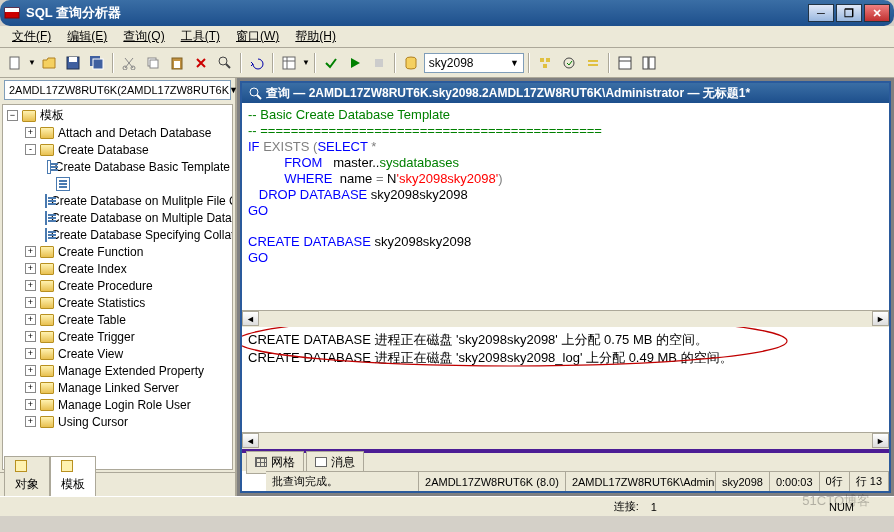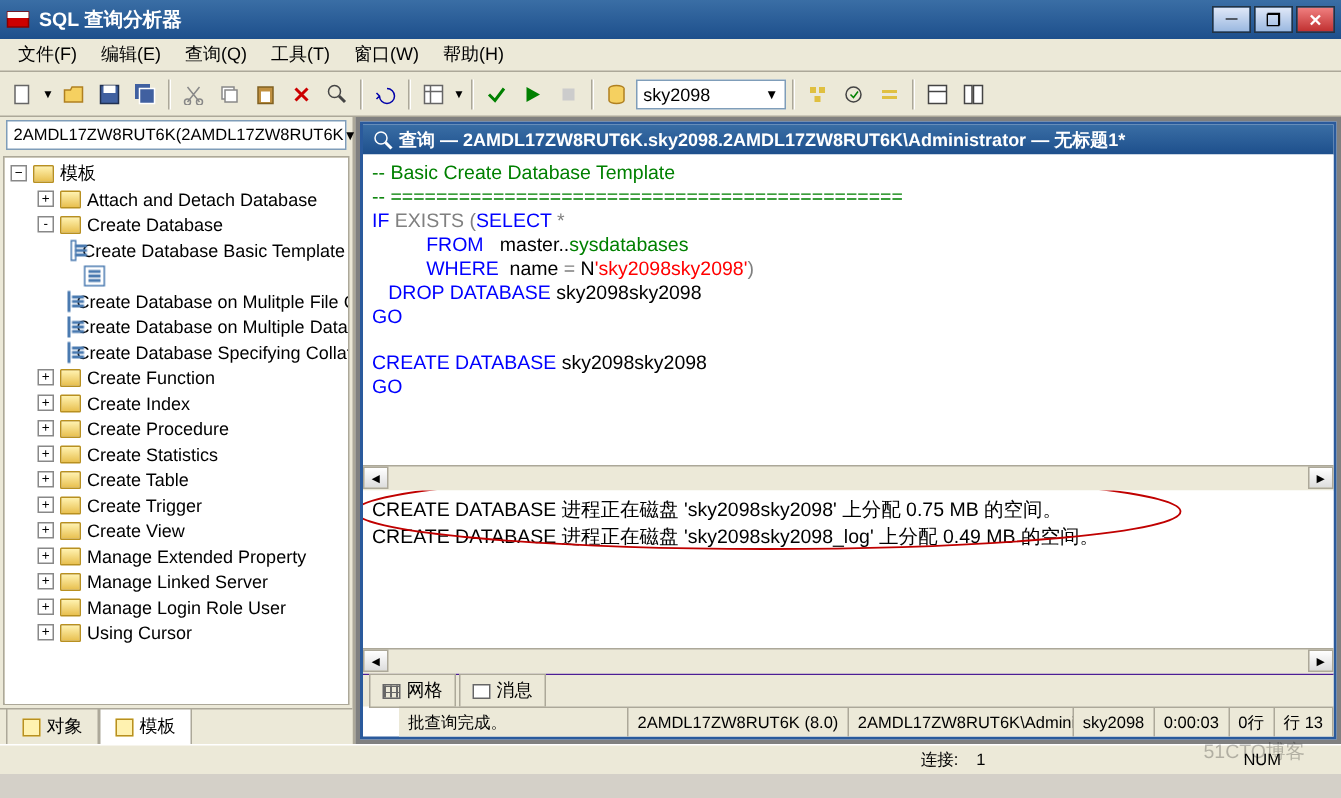--- a/index.html
+++ b/index.html
@@ -1,29 +1,29 @@
 <!DOCTYPE html>
 <html><head>
 <meta charset="utf-8">
 <style>
 * { box-sizing: border-box; margin: 0; padding: 0; font-family: "Microsoft YaHei", SimSun, Arial, sans-serif; }
 body { width: 894px; height: 532px; background: #d4d0c8; font-size: 12px; overflow: hidden; }
 
 
-.titlebar { height: 26px; background: linear-gradient(to bottom, #3a6ea5, #1d4f8c); display: flex; align-items: center; padding: 0 4px; color: #fff; }
+.titlebar { height: 26px; background: linear-gradient(to bottom, #3a6ea5, #1d4f8c); display: flex; align-items: center; padding: 0 4px; color: #fff; border-radius: 10px; }
 .titlebar .icon { width: 16px; height: 16px; margin-right: 6px; }
 .titlebar .title { flex: 1; font-weight: bold; font-size: 13px; }
 .winbtns { display: flex; gap: 2px; }
 .winbtn { width: 26px; height: 18px; border: 1px solid #234; display: flex; align-items: center; justify-content: center; font-size: 11px; font-weight: bold; cursor: pointer; }
 .winbtn.min, .winbtn.max { background: linear-gradient(to bottom, #e0e8f8, #9ab8e0); color: #000; }
 .winbtn.close { background: linear-gradient(to bottom, #f08080, #c03030); color: #fff; }
 
 
 .menubar { height: 22px; background: #ece9d8; border-bottom: 1px solid #aca899; display: flex; align-items: center; padding: 0 4px; }
-.menuitem { padding: 2px 8px; cursor: pointer; }
+.menuitem { padding: 2px 8px; cursor: pointer; text-decoration: underline; }
 
 
 .toolbar { height: 30px; background: #ece9d8; border-bottom: 1px solid #aca899; display: flex; align-items: center; padding: 2px 4px; gap: 2px; }
 .tbbtn { width: 22px; height: 22px; display: flex; align-items: center; justify-content: center; border: 1px solid transparent; cursor: pointer; }
 .tbsep { width: 2px; height: 20px; border-left: 1px solid #aca899; border-right: 1px solid #fff; margin: 0 2px; }
 .tbdrop { display: flex; align-items: center; }
 .tbdrop .arrow { font-size: 8px; margin-left: 2px; cursor: pointer; }
 .dbcombo { height: 20px; border: 1px solid #7f9db9; background: #fff; display: flex; align-items: center; padding: 0 4px; width: 100px; }
 .dbcombo .arrow { margin-left: auto; font-size: 9px; }
 
@@ -41,21 +41,21 @@
 .expander { width: 11px; height: 11px; border: 1px solid #888; display: flex; align-items: center; justify-content: center; font-size: 9px; line-height: 1; margin-right: 4px; cursor: pointer; background: #fff; }
 .expander.empty { border: none; }
 .foldericon { width: 14px; height: 12px; margin-right: 4px; }
 .folder-closed { background: linear-gradient(to bottom, #fff2b0, #e8c050); border: 1px solid #b89020; border-radius: 1px; }
 .folder-open { background: linear-gradient(to bottom, #fff2b0, #e8c050); border: 1px solid #b89020; border-radius: 1px; }
 .tplicon { width: 14px; height: 14px; background: #fff; border: 1px solid #4a7ab0; margin-right: 4px; position: relative; }
 .tplicon::before { content: ""; position: absolute; left: 2px; top: 2px; width: 8px; height: 2px; background: #4a7ab0; box-shadow: 0 3px 0 #4a7ab0, 0 6px 0 #4a7ab0; }
 
 
 .lefttabs { height: 24px; display: flex; border-top: 1px solid #aca899; background: #ece9d8; align-items: end; padding: 0 4px; }
-.lefttab { padding: 3px 10px; border: 1px solid #aca899; border-bottom: none; background: #ece9d8; cursor: pointer; font-size: 12px; display: flex; align-items: center; gap: 4px; }
+.lefttab { padding: 3px 10px; border: 1px solid #aca899; border-bottom: none; background: #ece9d8; cursor: pointer; font-size: 12px; display: flex; align-items: flex-start; gap: 4px; flex-direction: column; }
 .lefttab.active { background: #fff; }
 .tabicon { width: 12px; height: 12px; background: #fff2b0; border: 1px solid #b89020; }
 
 
 .rightpanel { flex: 1; display: flex; flex-direction: column; background: #808080; padding: 3px; justify-content: center; }
 .querywin { flex: 1; border: 2px solid #2a5a9c; display: flex; flex-direction: column; background: #fff; }
 .querytitle { height: 20px; background: linear-gradient(to bottom, #3a6ea5, #1d4f8c); color: #fff; display: flex; align-items: center; padding: 0 6px; font-size: 12px; font-weight: bold; }
 .querytitle .qicon { width: 14px; height: 14px; margin-right: 4px; }
 
 
@@ -67,21 +67,21 @@
 .c-gray { color: #808080; }
 .hscroll { height: 17px; background: #ece9d8; border-top: 1px solid #aca899; position: relative; display: flex; }
 .hscroll .btn { width: 17px; height: 15px; background: linear-gradient(to bottom, #fff, #ddd); border: 1px solid #aca899; display: flex; align-items: center; justify-content: center; font-size: 9px; }
 .hscroll .btn.right { margin-left: auto; }
 
 
 .results { height: 105px; background: #fff; font-family: "Courier New", monospace; font-size: 13px; padding: 4px 6px; overflow: auto; white-space: pre; position: relative; }
 .ellipse { position: absolute; pointer-events: none; }
 
 
-.resulttabs { height: 22px; background: #ece9d8; border-top: 1px solid #4c1d95; display: flex; align-items: center; padding: 0 4px; gap: 2px; }
+.resulttabs { height: 22px; background: #ece9d8; border-top: 4px solid #4c1d95; display: flex; align-items: center; padding: 0 4px; gap: 2px; }
 .rtab { padding: 2px 8px; border: 1px solid #aca899; background: #ece9d8; cursor: pointer; display: flex; align-items: center; gap: 4px; font-size: 12px; }
 .rtabicon { width: 12px; height: 10px; }
 .gridicon { background: repeating-linear-gradient(to right, #666 0 1px, transparent 1px 4px), repeating-linear-gradient(to bottom, #666 0 1px, transparent 1px 4px); border: 1px solid #666; }
 .msgicon { background: #fff; border: 1px solid #666; }
 
 
 .statusbar1 { height: 20px; background: #ece9d8; border-top: 1px solid #aca899; display: flex; align-items: center; font-size: 11px; margin-left: 24px; }
 .statuscell { border-right: 1px solid #aca899; padding: 0 6px; height: 100%; display: flex; align-items: center; white-space: nowrap; overflow: hidden; }
 .statusbar2 { height: 20px; background: #ece9d8; border-top: 1px solid #fff; display: flex; align-items: center; font-size: 11px; gap: 12px; }
 .watermark { position: absolute; right: 24px; bottom: 22px; color: rgba(0,0,0,0.25); font-size: 13px; }

